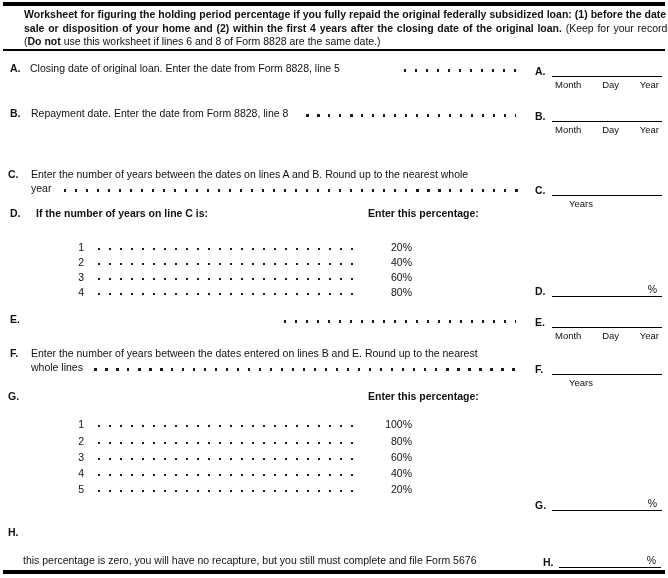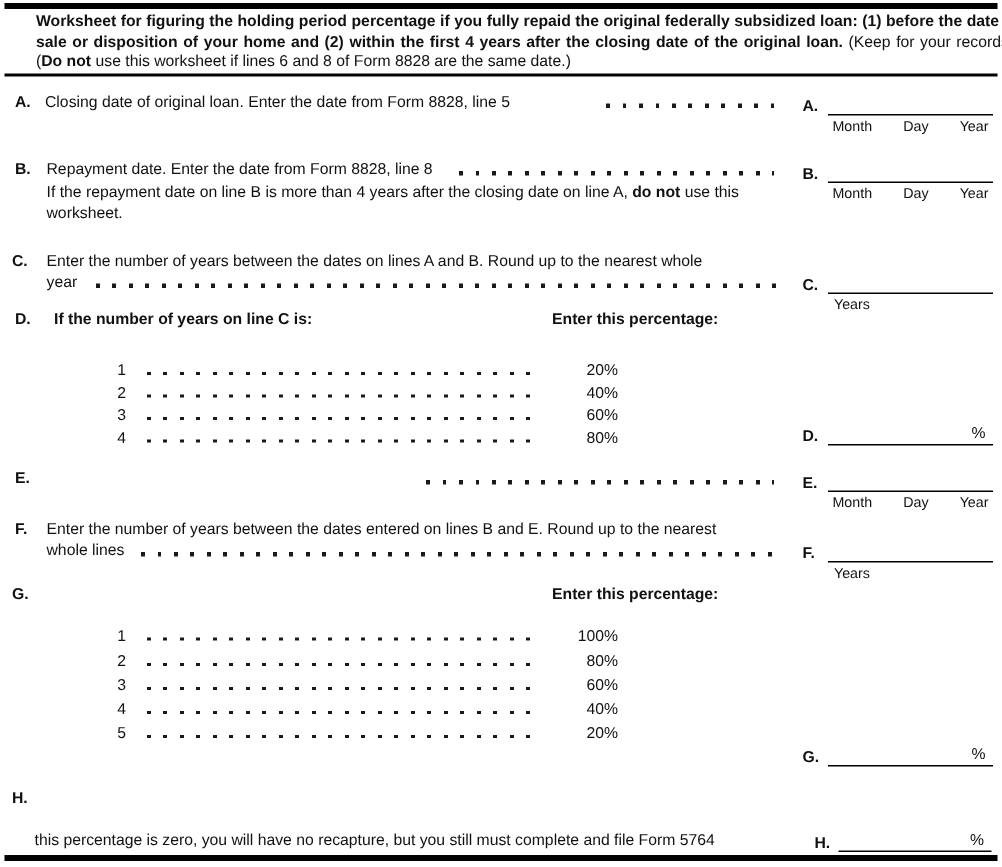--- a/index.html
+++ b/index.html
@@ -29,21 +29,21 @@
     flex:1; height:2.5px; margin:0 10px 3px 14px;
     background:repeating-linear-gradient(to right,#1a1a1a 0 2.5px,transparent 2.5px 11px);
   }
   .tblrow .pct { width:40px; text-align:right; white-space:nowrap; }
   .ans { position:absolute; left:535px; width:127px; }
   .ans .row { display:flex; align-items:flex-end; }
   .ans .al { font-weight:bold; width:17px; white-space:nowrap; }
   .ans .line { flex:1; border-bottom:1.5px solid #000; height:14px; position:relative; }
   .ans .pctmark { position:absolute; right:5px; bottom:1px; font-size:10.5px; }
   .ans .dlabels { display:flex; justify-content:space-between; margin-left:17px; padding:2px 3px 0 3px; font-size:9.5px; }
-  .ans .ylabel { margin-left:21px; padding-top:2px; font-size:9.5px; }
+  .ans .ylabel { margin-left:34px; padding-top:2px; font-size:9.5px; }
 </style>
 </head>
 <body>
 
 <div class="page">
 
   <div class="bar" style="top:2px"></div>
 
   <div class="header-block">
     <span>Worksheet for figuring the holding period percentage if you fully repaid the original federally subsidized loan: (1) before the date of sale or disposition of your home and (2) within the first 4 years after the closing date of the original loan.</span><span class="reg"> (Keep for your records.) (</span><span>Do not</span><span class="reg"> use this worksheet if lines 6 and 8 of Form 8828 are the same date.)</span>
@@ -61,23 +61,20 @@
     <div class="dlabels">
       <span>Month</span>
       <span>Day</span>
       <span>Year</span>
     </div>
   </div>
 
   <div class="letter" style="left:10px; top:107px">B.</div>
   <div class="txt" style="left:31px; top:107px">Repayment date. Enter the date from Form 8828, line 8</div>
   <div class="dots" style="left:306px; width:210px; top:114px"></div>
-  <div class="wrap" style="left:31px; top:121px; width:500px">
-    <span>If the repayment date on line B is more than 4 years after the closing date on line A, </span><span class="b">do not</span><span> use this worksheet.</span>
-  </div>
   <div class="ans" style="top:107px">
     <div class="row">
       <span class="al">B.</span>
       <span class="line"></span>
     </div>
     <div class="dlabels">
       <span>Month</span>
       <span>Day</span>
       <span>Year</span>
     </div>
@@ -187,21 +184,21 @@
   <div class="ans" style="top:496px">
     <div class="row">
       <span class="al">G.</span>
       <span class="line">
           <span class="pctmark">%</span>
         </span>
     </div>
   </div>
 
   <div class="letter" style="left:8px; top:526px">H.</div>
-  <div class="txt" style="left:23px; top:554px">this percentage is zero, you will have no recapture, but you still must complete and file Form 5764</div>
+  <div class="txt" style="left:23px; top:554px">this percentage is zero, you will have no recapture, but you still must complete and file Form 5676</div>
 
   <div class="ans" style="top:553px; left:543px; width:118px">
     <div class="row">
       <span class="al" style="width:16px">H.</span>
       <span class="line">
           <span class="pctmark">%</span>
         </span>
     </div>
   </div>
 

